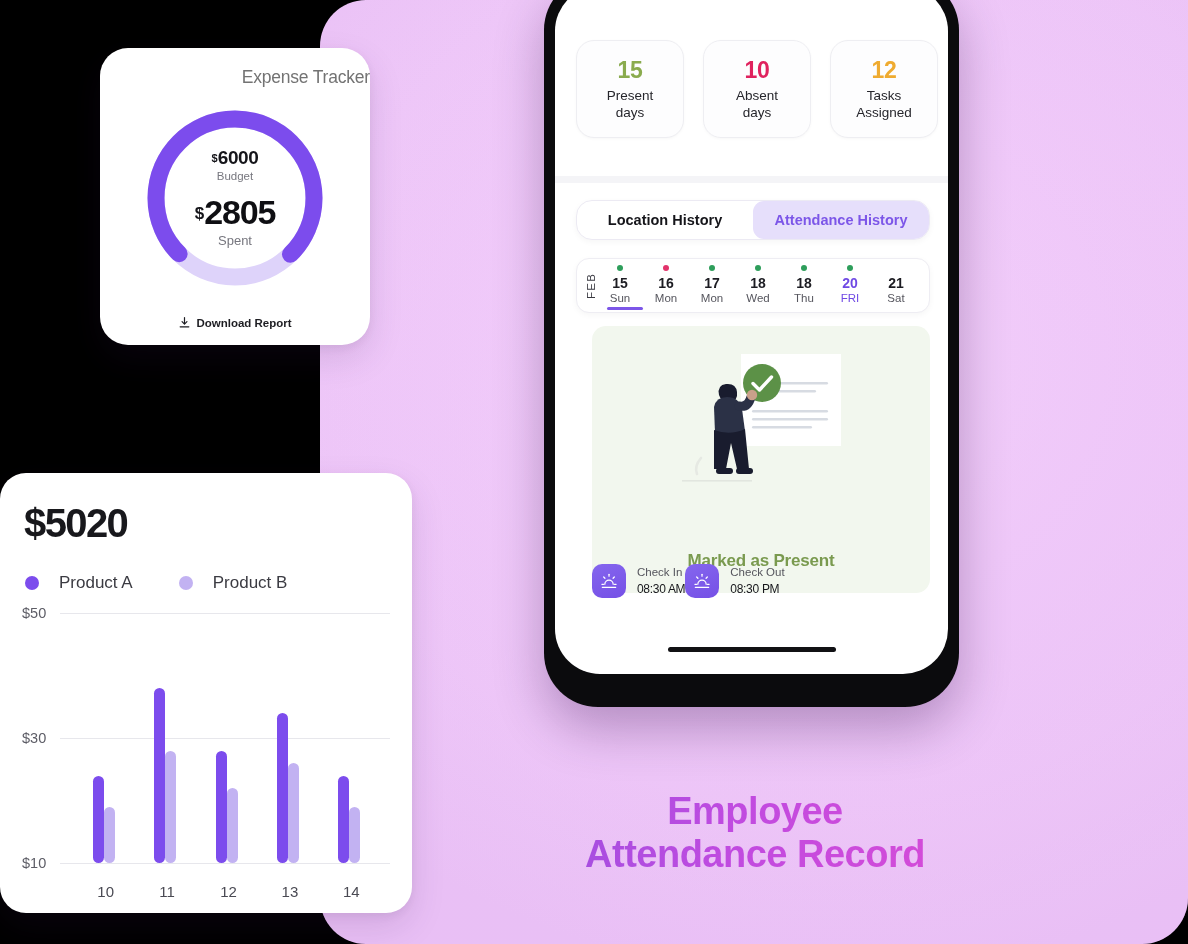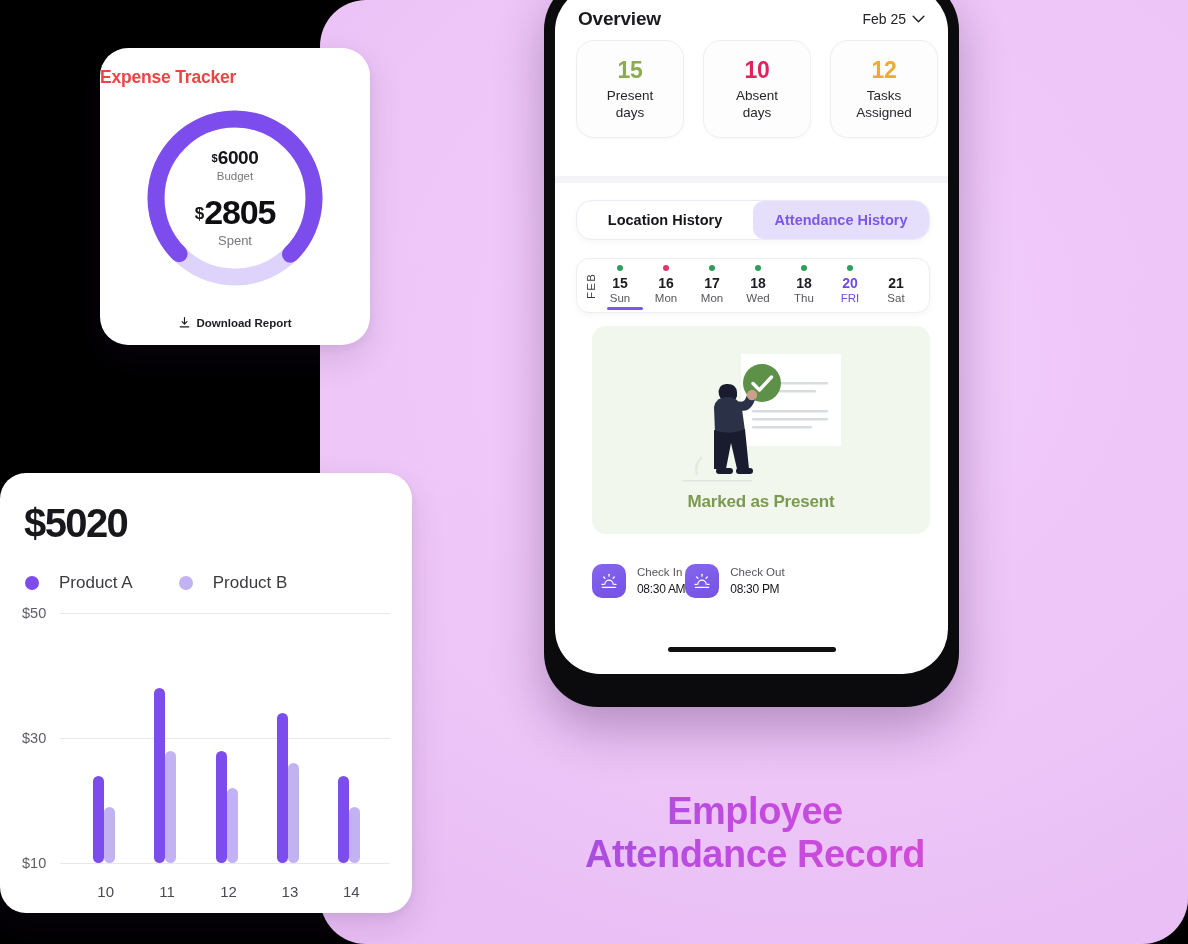--- a/index.html
+++ b/index.html
@@ -48,24 +48,24 @@
   #expense-card {
     left: 100px;
     top: 48px;
     width: 270px;
     height: 297px;
     border-radius: 28px;
   }
   #expense-title {
     position: absolute;
     top: 19px; left: 0; right: 0;
-    text-align: left;
+    text-align: right;
     font-size: 17.5px;
-    font-weight: 700;
-    color: #ef4444;
+    font-weight: 400;
+    color: #737373;
     letter-spacing: -0.2px;
   }
   #donut-wrap {
     position: absolute;
     left: 50%;
     transform: translateX(-50%);
     top: 55px;
     width: 190px;
     height: 190px;
   }
@@ -309,21 +309,21 @@
     left:30px; bottom:2px;
     width: 36px; height:3px; border-radius:2px;
     background:#7c56e8;
   }
 
   
   #illus-panel {
     position:absolute;
     left:37px; top:340px;
     width: 338px;
-    height: 208px;
+    height: 267px;
     border-radius: 14px;
     background: #f2f7ee;
   }
   #illus-svg { position:absolute; left:50%; transform:translateX(-50%); top:14px;}
   #marked-text {
     position:absolute;
     left:0; right:0; bottom:22px;
     text-align:center;
     font-size:17px;
     font-weight:700;
@@ -471,29 +471,20 @@
       <div class="xlabel" style="left: 30%;">11</div>
       <div class="xlabel" style="left: 50%;">12</div>
       <div class="xlabel" style="left: 70%;">13</div>
       <div class="xlabel" style="left: 90%;">14</div>
     </div>
 </div>
 
 <div id="phone-frame">
   <div id="phone-screen">
 
-    <div id="overview-head">
-      <div id="overview-title">Overview</div>
-      <div id="month-select">
-        <span>Feb 25</span>
-        <svg width="13" height="8" viewBox="0 0 14 9" fill="none" stroke="#23232a" stroke-width="1.6" stroke-linecap="round" stroke-linejoin="round">
-          <path d="M1 1.5L7 7.5L13 1.5"></path>
-        </svg>
-      </div>
-    </div>
 
     <div id="stats-row">
         <div class="stat-card">
           <div class="stat-value" style="color: rgb(138, 171, 78);">15</div>
           <div class="stat-label">
             <div>Present</div>
             <div>days</div>
           </div>
         </div>
         <div class="stat-card">

